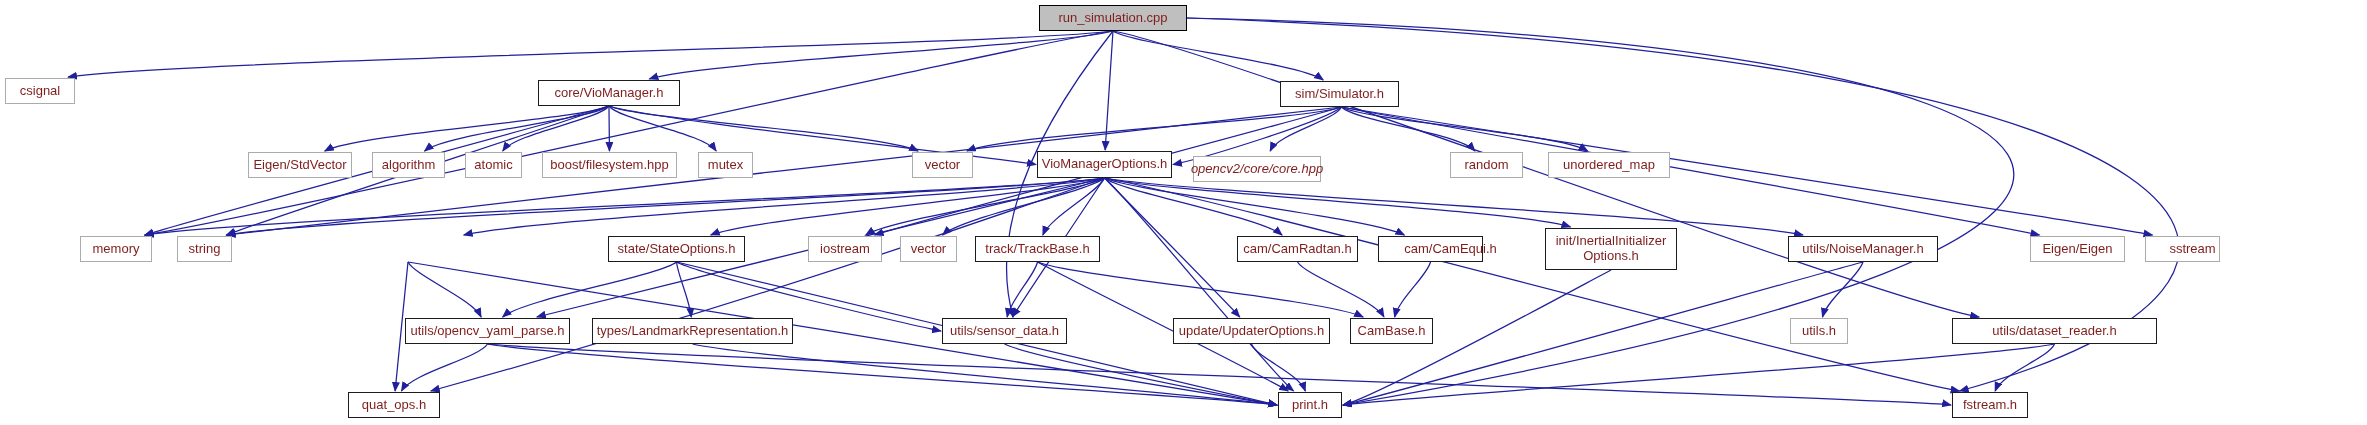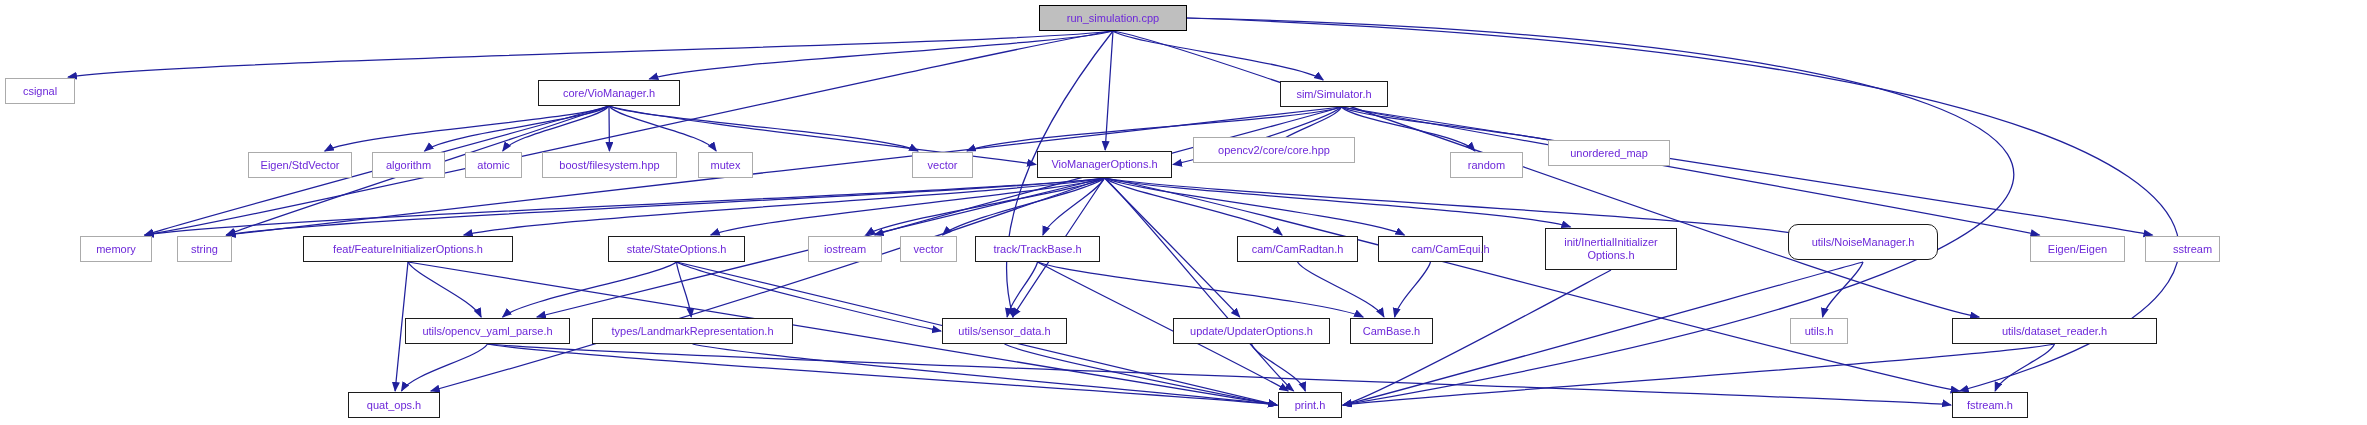--- a/index.html
+++ b/index.html
@@ -10,22 +10,22 @@
   }
   html,body{margin:0;padding:0;background:#fff;}
   .canvas{
     position:relative;width:2367px;height:425px;background:#ffffff;overflow:hidden;
     font-family:"Liberation Sans",sans-serif;
   }
   .canvas svg{position:absolute;left:0;top:0;}
   .edge{fill:none;stroke:var(--edge);stroke-width:1.25px;}
   .node{
     position:absolute;box-sizing:border-box;display:flex;align-items:center;justify-content:center;
-    background:#fff;border:1px solid var(--sys-border);color:#6d28d9;
-    font-size:11px;line-height:1.15;white-space:pre-line;text-align:center;z-index:2;
+    background:#fff;border:1px solid var(--sys-border);color:#7f1d1d;
+    font-size:13px;line-height:1.15;white-space:pre-line;text-align:center;z-index:2;
   }
   .node.page{border-color:var(--page-border);cursor:pointer;}
   .node.root{background:var(--root-fill);border:1.5px solid #000;}
 </style>
 </head>
 <body>
 
 <div class="canvas" id="graph-canvas">
   <svg id="edges" width="2367" height="425">
     <defs>
@@ -97,43 +97,42 @@
       <path d="M1863,262 C1858.952,276 1827.3776,299 1822.52,317" class="edge" marker-end="url(#arrow)"></path>
       <path d="M1863,262 C1811,276 1373,399 1343,405" class="edge" marker-end="url(#arrow)"></path>
       <path d="M1251.5,344 C1256.882,358 1298.8616,373 1305.32,391" class="edge" marker-end="url(#arrow)"></path>
       <path d="M2054.5,344 C1983.35,358 1373,399 1343,405" class="edge" marker-end="url(#arrow)"></path>
       <path d="M2054.5,344 C2048.566,358 2002.2808,373 1995.16,391" class="edge" marker-end="url(#arrow)"></path>
       <path d="M1004.5,344 C1031.75,358 1247,399 1277,405" class="edge" marker-end="url(#arrow)"></path>
     </svg>
 <div class="node root" style="left: 1039px; top: 5px; width: 148px; height: 26px;">run_simulation.cpp</div>
     <div class="node system" style="left: 5px; top: 78px; width: 70px; height: 26px;">csignal</div>
     <div class="node page" style="left: 538px; top: 80px; width: 142px; height: 26px;">core/VioManager.h</div>
-    <div class="node page" style="left: 1280px; top: 81px; width: 108px; height: 26px;">sim/Simulator.h</div>
+    <div class="node page" style="left: 1280px; top: 81px; width: 119px; height: 26px;">sim/Simulator.h</div>
     <div class="node system" style="left: 248px; top: 152px; width: 104px; height: 26px;">Eigen/StdVector</div>
     <div class="node system" style="left: 372px; top: 152px; width: 73px; height: 26px;">algorithm</div>
     <div class="node system" style="left: 465px; top: 152px; width: 57px; height: 26px;">atomic</div>
     <div class="node system" style="left: 542px; top: 152px; width: 135px; height: 26px;">boost/filesystem.hpp</div>
     <div class="node system" style="left: 698px; top: 152px; width: 55px; height: 26px;">mutex</div>
     <div class="node system" style="left: 912px; top: 152px; width: 61px; height: 26px;">vector</div>
     <div class="node page" style="left: 1037px; top: 151px; width: 135px; height: 27px;">VioManagerOptions.h</div>
-    <div class="node system" style="left: 1193px; top: 137px; width: 162px; height: 26px;">opencv2/core/core.hpp</div>
+    <div class="node system" style="left: 1193px; top: 156px; width: 128px; height: 26px; font-style: italic;">opencv2/core/core.hpp</div>
     <div class="node system" style="left: 1450px; top: 152px; width: 73px; height: 26px;">random</div>
-    <div class="node system" style="left: 1548px; top: 140px; width: 122px; height: 26px;">unordered_map</div>
+    <div class="node system" style="left: 1548px; top: 152px; width: 122px; height: 26px;">unordered_map</div>
     <div class="node system" style="left: 80px; top: 236px; width: 72px; height: 26px;">memory</div>
     <div class="node system" style="left: 177px; top: 236px; width: 55px; height: 26px;">string</div>
-    <div class="node page" style="left: 303px; top: 236px; width: 210px; height: 26px;">feat/FeatureInitializerOptions.h</div>
     <div class="node page" style="left: 608px; top: 236px; width: 137px; height: 26px;">state/StateOptions.h</div>
     <div class="node system" style="left: 808px; top: 236px; width: 74px; height: 26px;">iostream</div>
     <div class="node system" style="left: 900px; top: 236px; width: 57px; height: 26px;">vector</div>
     <div class="node page" style="left: 975px; top: 236px; width: 125px; height: 26px;">track/TrackBase.h</div>
     <div class="node page" style="left: 1237px; top: 236px; width: 121px; height: 26px;">cam/CamRadtan.h</div>
     <div class="node page" style="left: 1378px; top: 236px; width: 105px; height: 26px; padding-left: 40px;">cam/CamEqui.h</div>
     <div class="node page" style="left: 1545px; top: 228px; width: 132px; height: 42px;">init/InertialInitializer
 Options.h</div>
-    <div class="node page" style="left: 1788px; top: 224px; width: 150px; height: 36px; border-radius: 10px;">utils/NoiseManager.h</div>
+    <div class="node page" style="left: 1788px; top: 236px; width: 150px; height: 26px;">utils/NoiseManager.h</div>
     <div class="node system" style="left: 2030px; top: 236px; width: 95px; height: 26px;">Eigen/Eigen</div>
     <div class="node system" style="left: 2145px; top: 236px; width: 75px; height: 26px; padding-left: 20px;">sstream</div>
     <div class="node page" style="left: 592px; top: 318px; width: 201px; height: 26px;">types/LandmarkRepresentation.h</div>
     <div class="node page" style="left: 405px; top: 318px; width: 165px; height: 26px;">utils/opencv_yaml_parse.h</div>
     <div class="node page" style="left: 942px; top: 318px; width: 125px; height: 26px;">utils/sensor_data.h</div>
     <div class="node page" style="left: 1173px; top: 318px; width: 157px; height: 26px;">update/UpdaterOptions.h</div>
     <div class="node page" style="left: 1350px; top: 318px; width: 83px; height: 26px;">CamBase.h</div>
     <div class="node system" style="left: 1790px; top: 318px; width: 58px; height: 26px;">utils.h</div>
     <div class="node page" style="left: 1952px; top: 318px; width: 205px; height: 26px;">utils/dataset_reader.h</div>
     <div class="node page" style="left: 348px; top: 392px; width: 92px; height: 26px;">quat_ops.h</div>

